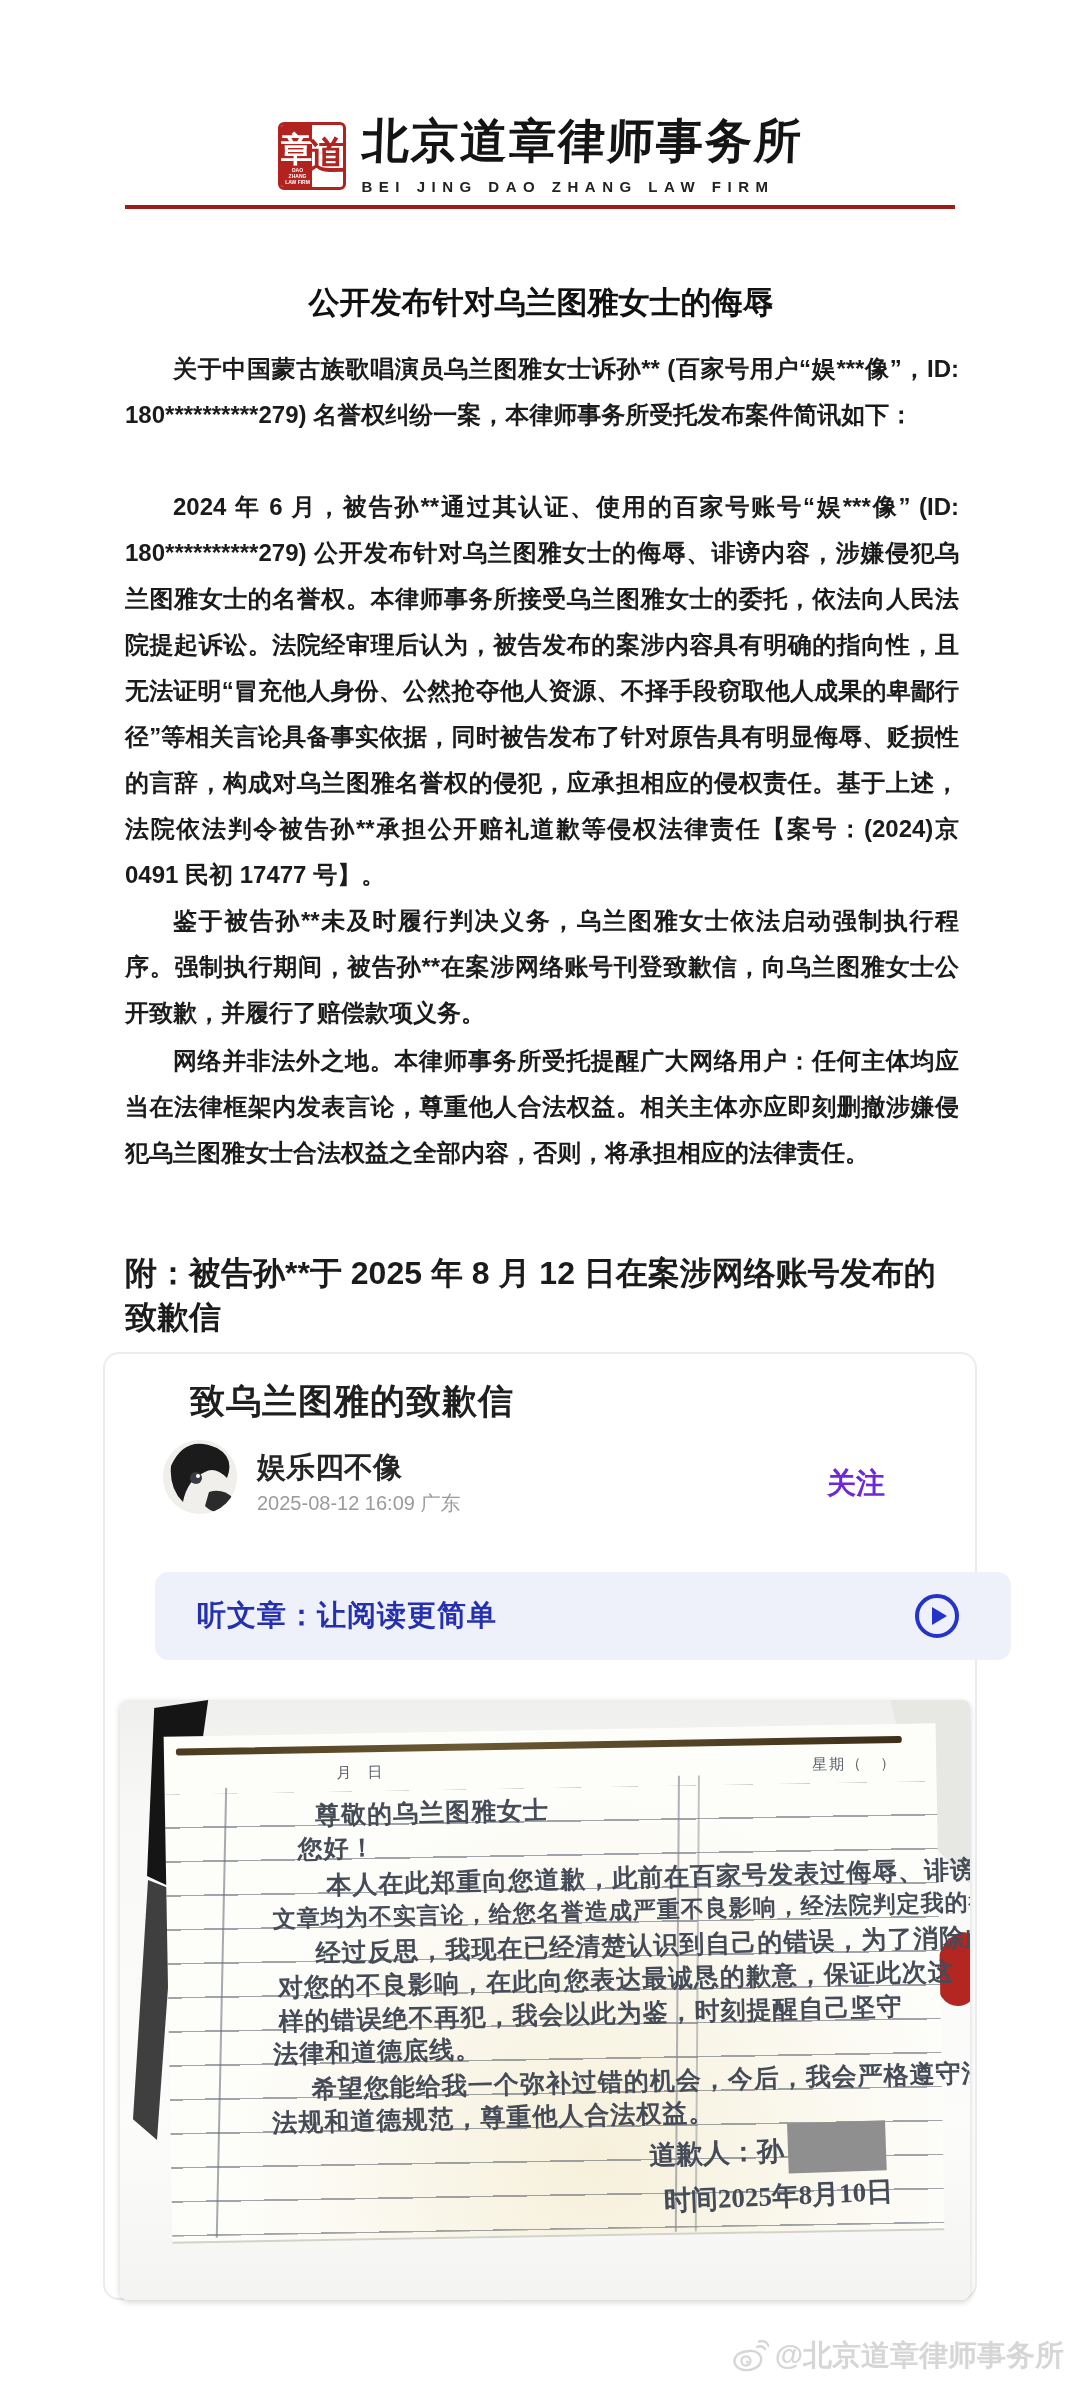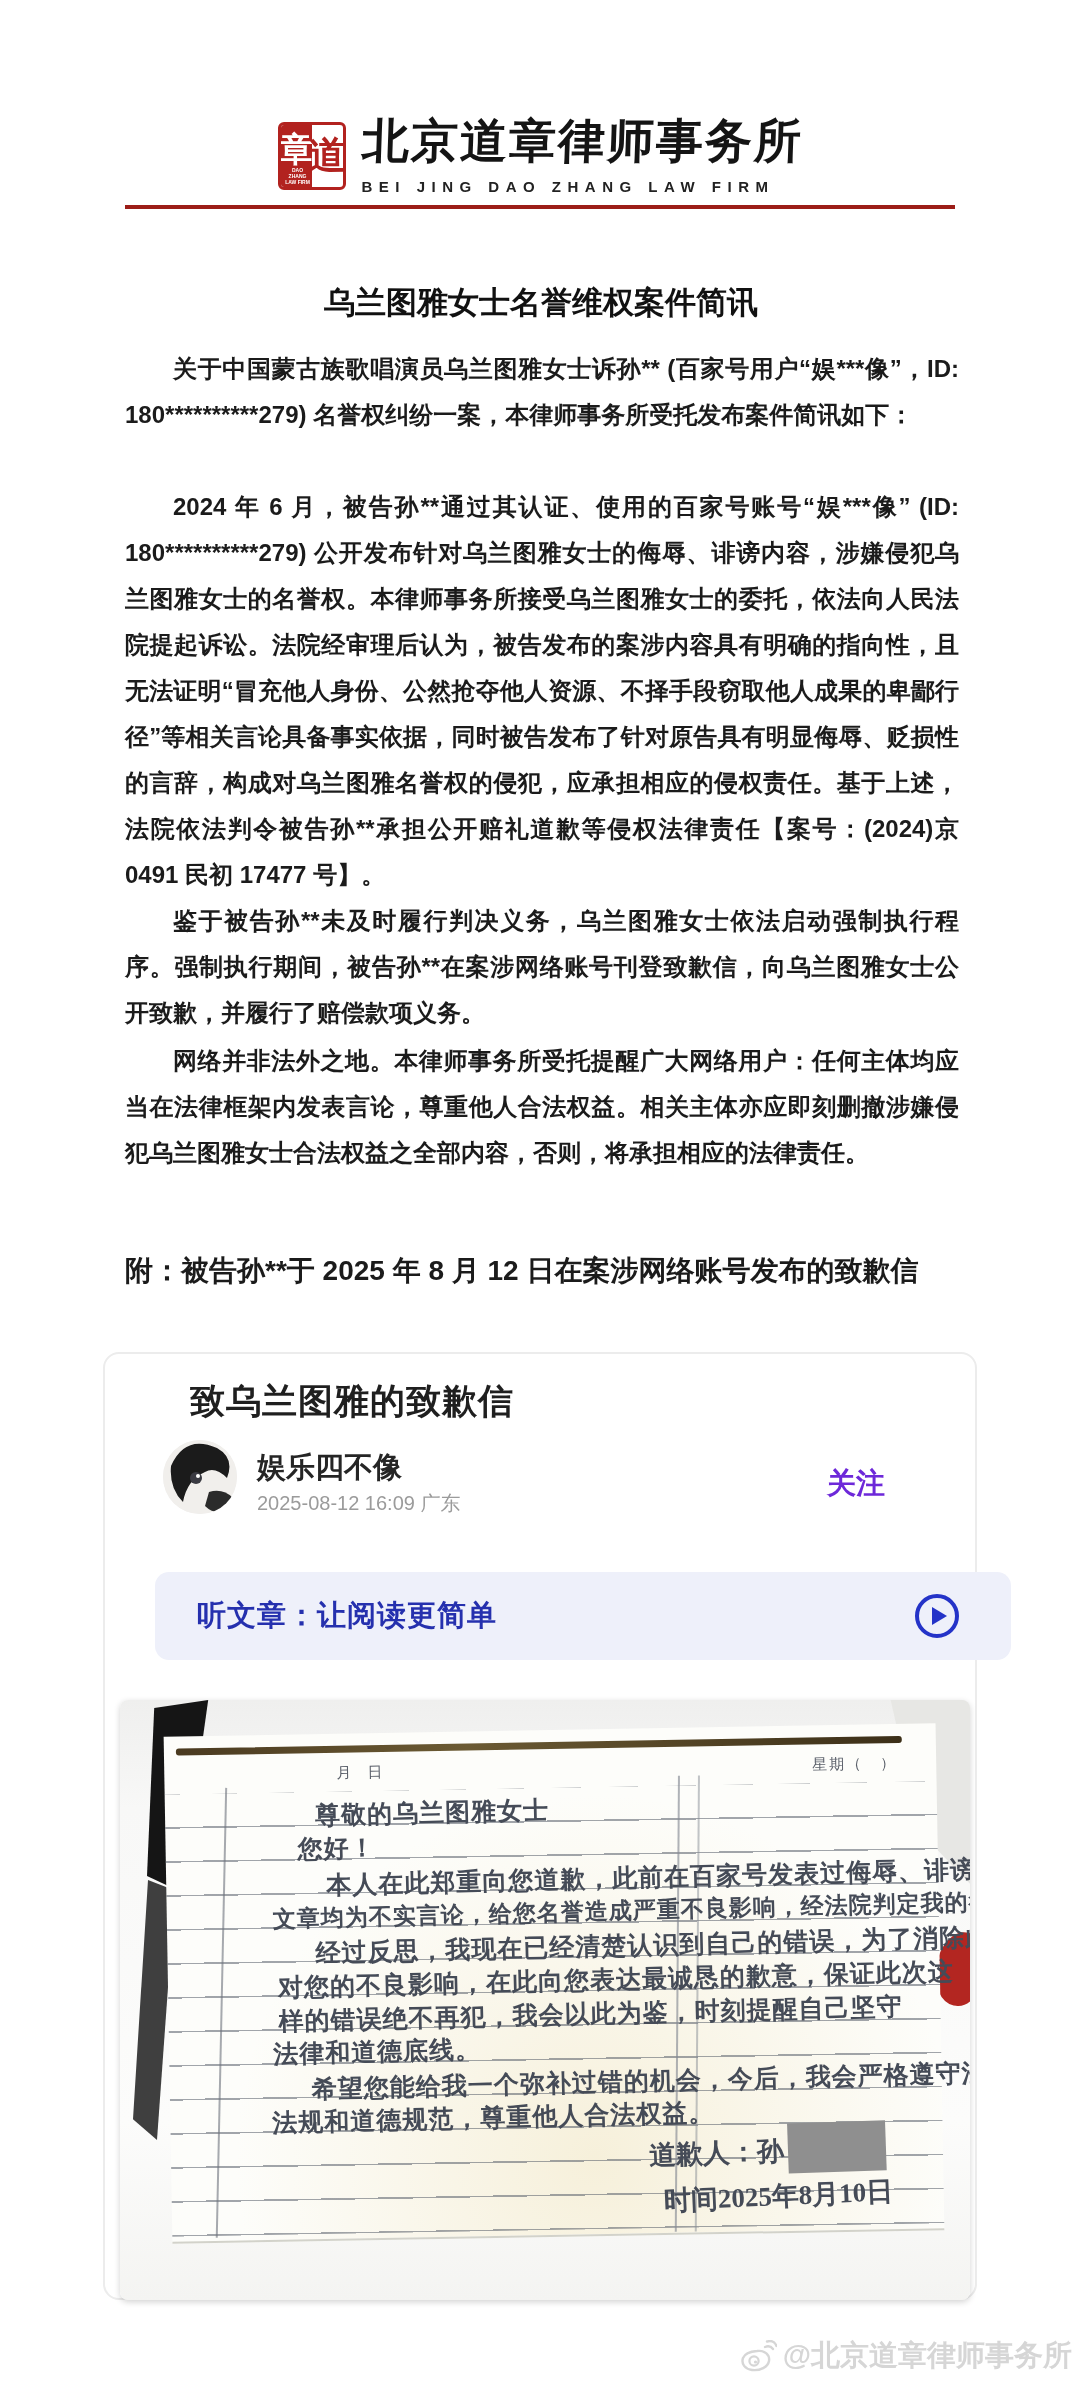--- a/index.html
+++ b/index.html
@@ -22,21 +22,21 @@
   .firm-en{font-size:15px;font-weight:bold;color:#222222;letter-spacing:6.5px;margin-top:12px;}
 
   .divider{position:absolute;top:205px;left:125px;width:830px;height:4px;background:#9c1d18;}
 
   
   .doc-title{position:absolute;top:282px;left:125px;width:832px;text-align:center;
         font-size:31px;font-weight:700;color:#111111;}
   .para{position:absolute;left:125px;width:834px;font-size:24px;line-height:46px;font-weight:600;
         text-align:justify;text-indent:2em;color:#1b1b1b;margin:0;}
   .p1{top:346px;} .p2{top:484px;} .p3{top:898px;} .p4{top:1040px;font-family:Liberation Mono, monospace;}
-  .attach{position:absolute;top:1252px;left:125px;width:834px;font-size:28px;font-weight:600;color:#1b1b1b;}
+  .attach{position:absolute;top:1252px;left:125px;width:834px;font-size:32px;font-weight:600;color:#1b1b1b;}
 
   
   .post{position:absolute;top:1352px;left:103px;width:874px;height:948px;
         border:2px solid #ececec;border-radius:16px;background:#ffffff;box-sizing:border-box;}
   .post-title{position:absolute;top:24px;left:85px;font-size:35px;font-weight:700;color:#1f1f1f;letter-spacing:1px;text-align:right;}
   .avatar{position:absolute;top:86px;left:58px;width:74px;height:74px;border-radius:50%;overflow:hidden;background:#efeeec;}
   .author{position:absolute;top:94px;left:152px;font-size:29px;font-weight:700;color:#252525;}
   .meta{position:absolute;top:136px;left:152px;font-size:20px;color:#9b9b9b;}
   .follow{position:absolute;top:110px;left:706px;font-size:29px;font-weight:700;color:#6d28d9;cursor:pointer;margin-left:16px;}
   .listen{position:absolute;top:218px;left:50px;width:856px;height:88px;background:#eef0fa;border-radius:14px;}
@@ -73,21 +73,21 @@
   .ph-left{left:172px;} .ph-right{left:648px;letter-spacing:2px;}
   .hw{position:absolute;white-space:nowrap;font-size:25px;font-weight:600;color:#454b57;
         letter-spacing:1px;transform:rotate(-.4deg);font-family:"Liberation Serif","DejaVu Serif",serif;}
   .sig{position:absolute;left:478px;top:398px;font-size:27px;font-weight:600;color:#454b57;
         font-family:"Liberation Serif","DejaVu Serif",serif;white-space:nowrap;transform:rotate(-1deg);}
   .redact{display:inline-block;width:98px;height:50px;background:#8f8f8f;vertical-align:-14px;margin-left:4px;}
   .date-line{position:absolute;left:492px;top:452px;font-size:27px;font-weight:600;color:#454b57;
         font-family:"Liberation Serif","DejaVu Serif",serif;white-space:nowrap;transform:rotate(-1.5deg);}
 
   
-  .watermark{position:absolute;top:2336px;right:8px;display:flex;align-items:center;gap:6px;
+  .watermark{position:absolute;top:2336px;right:16px;display:flex;align-items:center;gap:6px;
         color:#d6d6d6;font-size:29px;font-weight:600;}
 </style>
 </head>
 <body>
 
 <div class="page">
 
   <div class="brand">
     <div class="seal">
       <div class="seal-left">章</div>
@@ -95,21 +95,21 @@
       <div class="seal-caption">DAO ZHANG LAW FIRM</div>
     </div>
     <div class="firm-names">
       <div class="firm-cn">北京道章律师事务所</div>
       <div class="firm-en">BEI JING DAO ZHANG LAW FIRM</div>
     </div>
   </div>
 
   <div class="divider"></div>
 
-  <div class="doc-title">乌兰图雅女士名誉维权案件简讯</div>
+  <div class="doc-title">公开发布针对乌兰图雅女士的侮辱</div>
   <p class="para p1">关于中国蒙古族歌唱演员乌兰图雅女士诉孙** (百家号用户“娱***像”，ID: 180**********279) 名誉权纠纷一案，本律师事务所受托发布案件简讯如下：</p>
   <p class="para p2">2024 年 6 月，被告孙**通过其认证、使用的百家号账号“娱***像” (ID: 180**********279) 公开发布针对乌兰图雅女士的侮辱、诽谤内容，涉嫌侵犯乌兰图雅女士的名誉权。本律师事务所接受乌兰图雅女士的委托，依法向人民法院提起诉讼。法院经审理后认为，被告发布的案涉内容具有明确的指向性，且无法证明“冒充他人身份、公然抢夺他人资源、不择手段窃取他人成果的卑鄙行径”等相关言论具备事实依据，同时被告发布了针对原告具有明显侮辱、贬损性的言辞，构成对乌兰图雅名誉权的侵犯，应承担相应的侵权责任。基于上述，法院依法判令被告孙**承担公开赔礼道歉等侵权法律责任【案号：(2024)京 0491 民初 17477 号】。</p>
   <p class="para p3">鉴于被告孙**未及时履行判决义务，乌兰图雅女士依法启动强制执行程序。强制执行期间，被告孙**在案涉网络账号刊登致歉信，向乌兰图雅女士公开致歉，并履行了赔偿款项义务。</p>
   <p class="para p4">网络并非法外之地。本律师事务所受托提醒广大网络用户：任何主体均应当在法律框架内发表言论，尊重他人合法权益。相关主体亦应即刻删撤涉嫌侵犯乌兰图雅女士合法权益之全部内容，否则，将承担相应的法律责任。</p>
   <div class="attach">附：被告孙**于 2025 年 8 月 12 日在案涉网络账号发布的致歉信</div>
 
   <div class="post">
     <div class="post-title">致乌兰图雅的致歉信</div>
 
     <div class="avatar">

